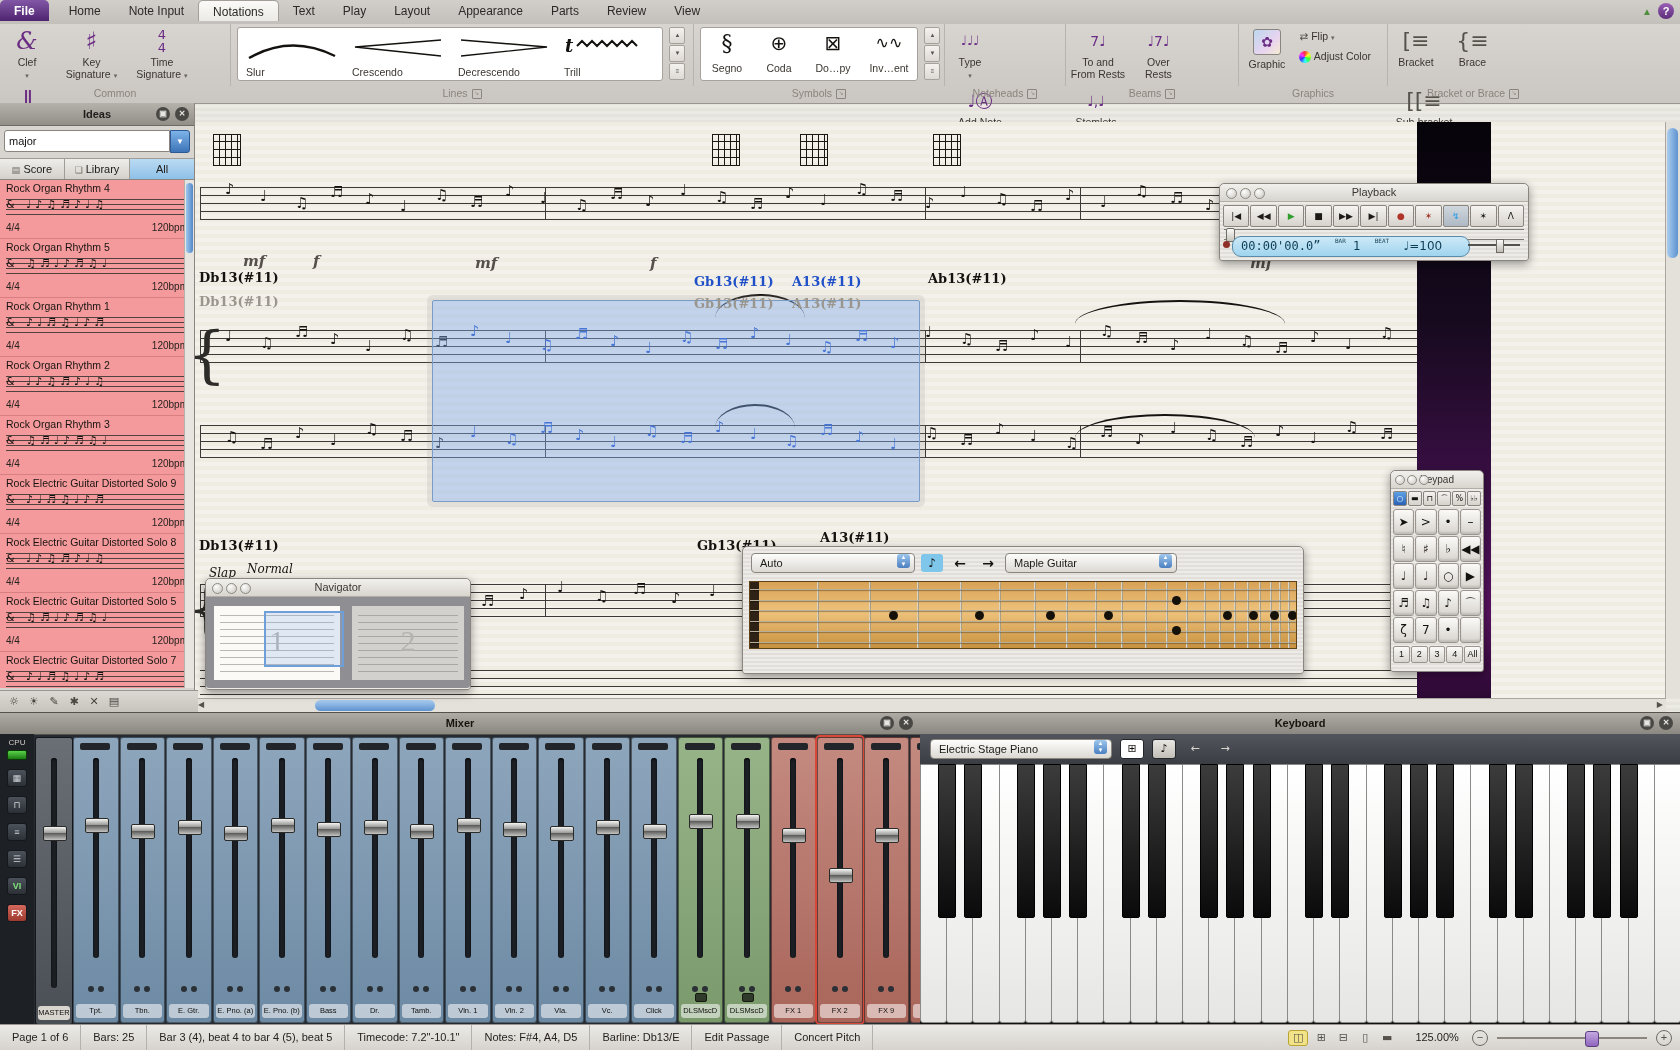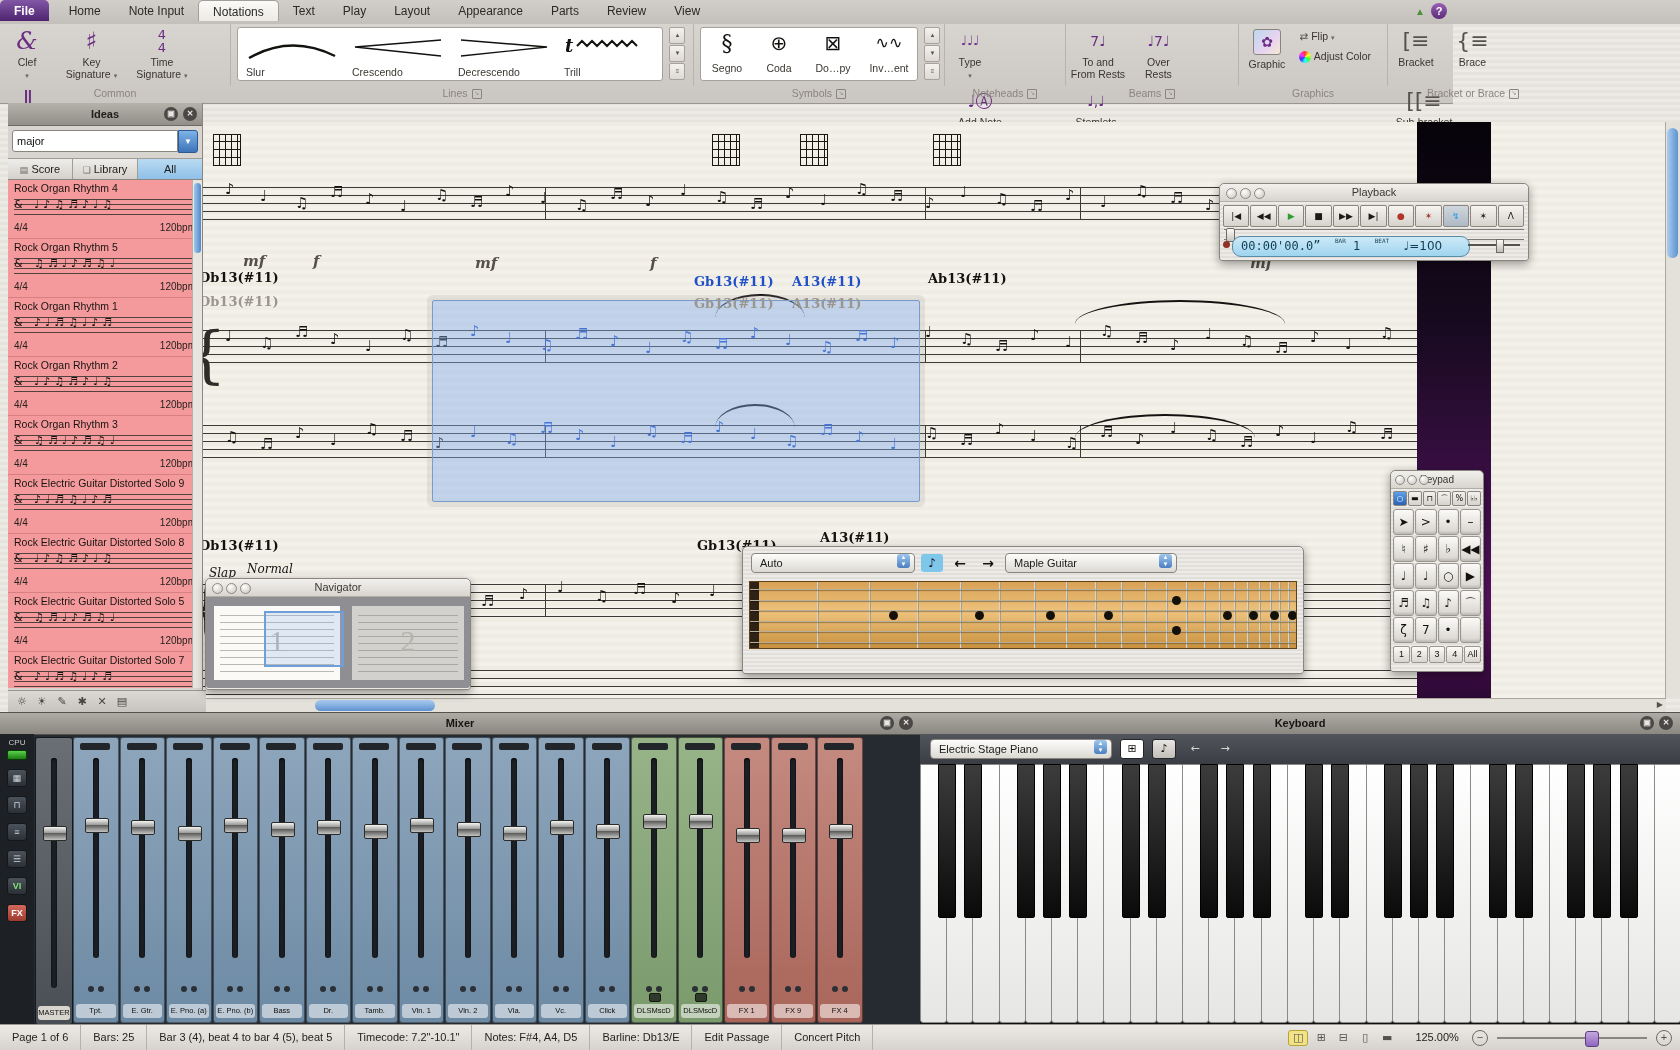--- a/index.html
+++ b/index.html
@@ -1,20 +1,20 @@
 <!DOCTYPE html>
 <html><head>
 <meta charset="utf-8">
 <style>
   html,body{margin:0;padding:0;background:#555;}
   #app{position:relative;width:1680px;height:1050px;overflow:hidden;
        font-family:"Liberation Sans",sans-serif;
        background:repeating-linear-gradient(0deg,#eceae5 0 3px,#e6e3dd 3px 6px);}
   
-  #ribbon{position:absolute;left:0;top:0;width:1453px;height:103px;
+  #ribbon{position:absolute;left:0;top:0;width:1680px;height:103px;
           background:linear-gradient(#dcd9d5,#cac6c1);border-bottom:1px solid #9a968f;}
   #ribbon-tabs{position:absolute;left:0;top:0;width:1680px;height:24px;
           background:linear-gradient(#d2cfca,#c3bfba);}
   .rtab{display:inline-block;height:17px;padding:4px 14px 0;font-size:12px;color:#2c2a27;
         border-radius:5px 5px 0 0;cursor:default;vertical-align:top;}
   .rtab.active{background:linear-gradient(#fbfaf8,#eceae5);border:1px solid #a39f98;border-bottom:none;height:16px;}
   .rtab.file{background:linear-gradient(#8257a5,#4e2370);color:#fff;font-weight:bold;margin-right:6px;}
   #ribbon-body{position:absolute;left:0;top:24px;width:1680px;height:62px;display:flex;}
   .rgroup{position:relative;height:62px;border-right:1px solid #b7b3ad;}
   .rgroup-label{position:absolute;left:0;top:63px;width:100%;text-align:center;
@@ -38,21 +38,21 @@
             color:#fff;text-align:center;line-height:16px;font-size:11px;font-weight:bold;}
   .min-btn{color:#4d8f3a;font-size:10px;margin-right:6px;}
   
   #doctabbar{position:absolute;left:195px;top:103px;width:1485px;height:19px;background:linear-gradient(#3a4450,#10161d);}
   #fullscore-tab{position:absolute;left:10px;top:0;width:270px;height:19px;background:linear-gradient(#dbd8d3,#c2beb8);
        border-radius:6px 6px 0 0;border:1px solid #7c7872;border-bottom:none;text-align:center;
        font-size:11px;color:#22201d;line-height:19px;}
   .tabbar-btn{position:absolute;top:2px;width:16px;height:15px;background:linear-gradient(#f2f0ec,#cfccc6);
        border:1px solid #6e6a64;border-radius:3px;font-size:10px;line-height:14px;text-align:center;color:#333;}
   
-  #ideas{position:absolute;left:8px;top:103px;width:194px;height:609px;background:#d8d5d0;border-right:1px solid #8a867f;}
+  #ideas{position:absolute;left:0;top:103px;width:194px;height:609px;background:#d8d5d0;border-right:1px solid #8a867f;}
   .panel-title{height:22px;background:linear-gradient(#b5b1ab,#928e88);text-align:center;
         font-size:11px;font-weight:bold;color:#1f1d1a;line-height:22px;position:relative;
         border-bottom:1px solid #6f6b64;}
   .ptbtn{position:absolute;top:4px;width:14px;height:14px;border-radius:50%;background:#4a4845;
         color:#e8e6e2;font-size:8px;line-height:14px;text-align:center;}
   #ideas-search-row{height:28px;padding:4px 4px 0;}
   #ideas-search{display:inline-block;width:156px;height:18px;background:#fff;border:1px solid #8a867f;
         border-radius:3px 0 0 3px;font-size:11px;padding:1px 4px;color:#111;vertical-align:top;line-height:18px;}
   #ideas-search-btn{display:inline-block;width:18px;height:21px;background:linear-gradient(#7db3e8,#3d74b8);
         border:1px solid #2d5a94;border-radius:0 3px 3px 0;color:#fff;font-size:8px;text-align:center;line-height:21px;vertical-align:top;}
@@ -829,20 +829,27 @@
         <div class="chan blue">
           <div class="chan-top"></div>
           <div class="groove" style="height: 200px;"></div>
           <div class="fadercap" style="top: 80px;"></div>
           <div class="chan-dots"><i></i><i></i></div>
           <div class="chan-label">Tpt.</div>
         </div>
         <div class="chan blue">
           <div class="chan-top"></div>
           <div class="groove" style="height: 200px;"></div>
+          <div class="fadercap" style="top: 86px;"></div>
+          <div class="chan-dots"><i></i><i></i></div>
+          <div class="chan-label">Tbn.</div>
+        </div>
+        <div class="chan blue">
+          <div class="chan-top"></div>
+          <div class="groove" style="height: 200px;"></div>
           <div class="fadercap" style="top: 82px;"></div>
           <div class="chan-dots"><i></i><i></i></div>
           <div class="chan-label">E. Gtr.</div>
         </div>
         <div class="chan blue">
           <div class="chan-top"></div>
           <div class="groove" style="height: 200px;"></div>
           <div class="fadercap" style="top: 88px;"></div>
           <div class="chan-dots"><i></i><i></i></div>
           <div class="chan-label">E. Pno. (a)</div>
@@ -925,20 +932,27 @@
           <div class="chan-dots"><i></i><i></i></div>
           <div class="chan-badge"></div>
           <div class="chan-label">DLSMscD</div>
         </div>
         <div class="chan red">
           <div class="chan-top"></div>
           <div class="groove" style="height: 200px;"></div>
           <div class="fadercap" style="top: 90px;"></div>
           <div class="chan-dots"><i></i><i></i></div>
           <div class="chan-label">FX 1</div>
+        </div>
+        <div class="chan red selected">
+          <div class="chan-top"></div>
+          <div class="groove" style="height: 200px;"></div>
+          <div class="fadercap" style="top: 130px;"></div>
+          <div class="chan-dots"><i></i><i></i></div>
+          <div class="chan-label">FX 2</div>
         </div>
         <div class="chan red">
           <div class="chan-top"></div>
           <div class="groove" style="height: 200px;"></div>
           <div class="fadercap" style="top: 90px;"></div>
           <div class="chan-dots"><i></i><i></i></div>
           <div class="chan-label">FX 9</div>
         </div>
         <div class="chan red">
           <div class="chan-top"></div>

